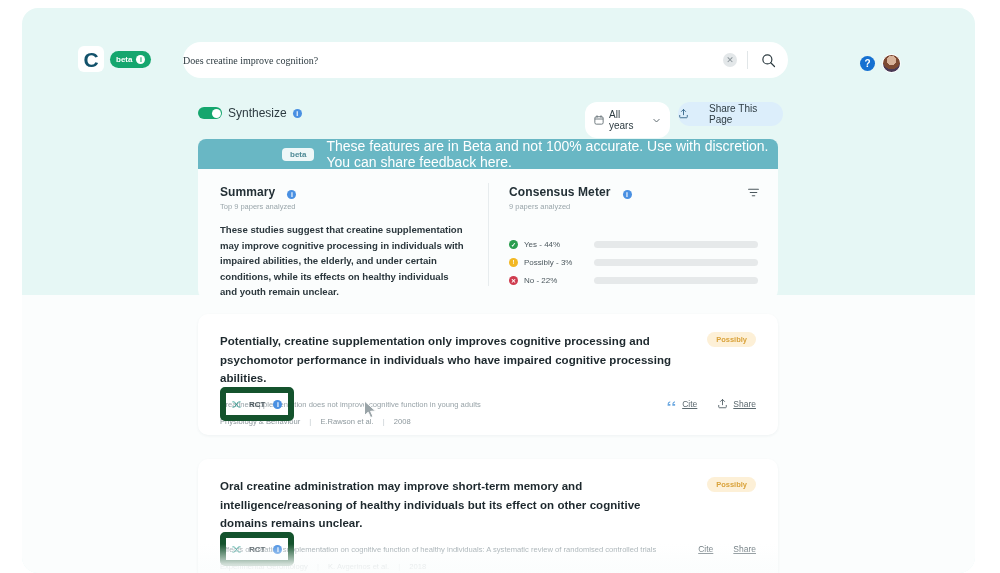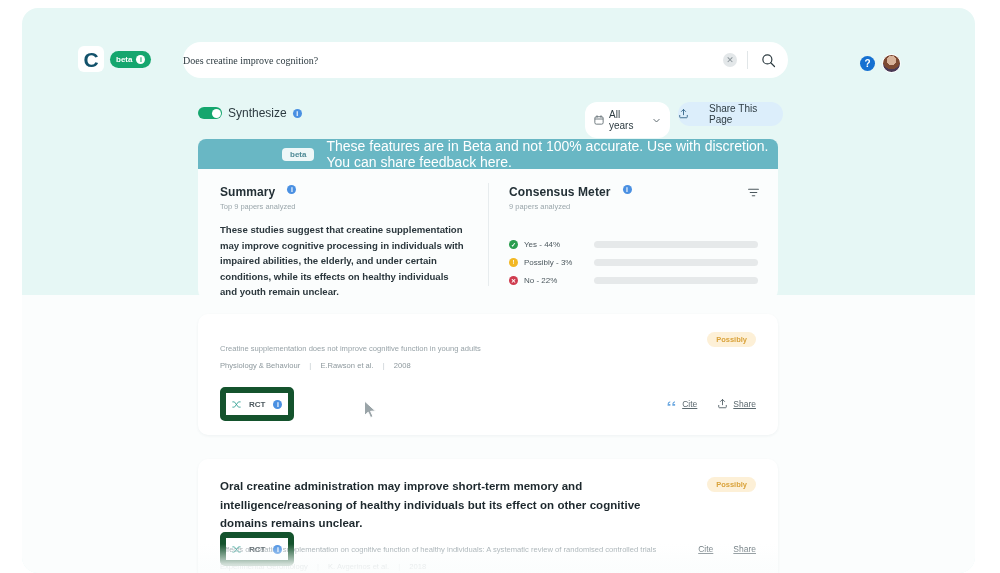--- a/index.html
+++ b/index.html
@@ -164,21 +164,21 @@
     position: absolute; left: 176px; top: 161px;
     width: 580px; height: 131px;
     background: #fbfdfd;
     border-radius: 0 0 10px 10px;
     display: flex;
   }
   .panel-left { width: 290px; padding: 16px 24px 0 22px; }
   .panel-div { width: 1px; background: #e7ecee; margin: 14px 0; }
   .panel-right { flex: 1; padding: 16px 20px 0 20px; position: relative; }
 
-  .pnl-title-row { display: flex; align-items: flex-start; gap: 12px; }
+  .pnl-title-row { display: flex; align-items: flex-end; gap: 12px; }
   .pnl-title { font-size: 12px; font-weight: 600; color: #233036; letter-spacing: .1px; }
   .pnl-sub { font-size: 7.5px; color: #9aa6ab; margin-top: 3px; }
   .pnl-body {
     margin-top: 11px; font-size: 9.6px; line-height: 1.62;
     color: #2b373d; font-weight: 600;
   }
   .funnel-btn {
     position: absolute; right: 18px; top: 16px; cursor: pointer;
   }
 
@@ -373,20 +373,21 @@
           <div class="meter-row">
             <span class="meter-ico" style="background: rgb(207, 60, 79);">✕</span>
             <span class="meter-lbl">No - 22%</span>
             <span class="meter-track"><span class="meter-fill" style="width: 22%; background: rgb(207, 60, 79);"></span></span>
           </div>
         </div>
     </div>
   </div>
 
   <div class="card" id="card1">
+    <div class="card-title">Potentially, creatine supplementation only improves cognitive processing and psychomotor performance in individuals who have impaired cognitive processing abilities.</div>
     <div class="card-sub">Creatine supplementation does not improve cognitive function in young adults</div>
     <div class="card-meta">
       <span>Physiology &amp; Behaviour</span>
       <span class="sep">|</span>
       <span>E.Rawson et al.</span>
       <span class="sep">|</span>
       <span>2008</span>
     </div>
     <div class="tag-possibly">Possibly</div>
 

